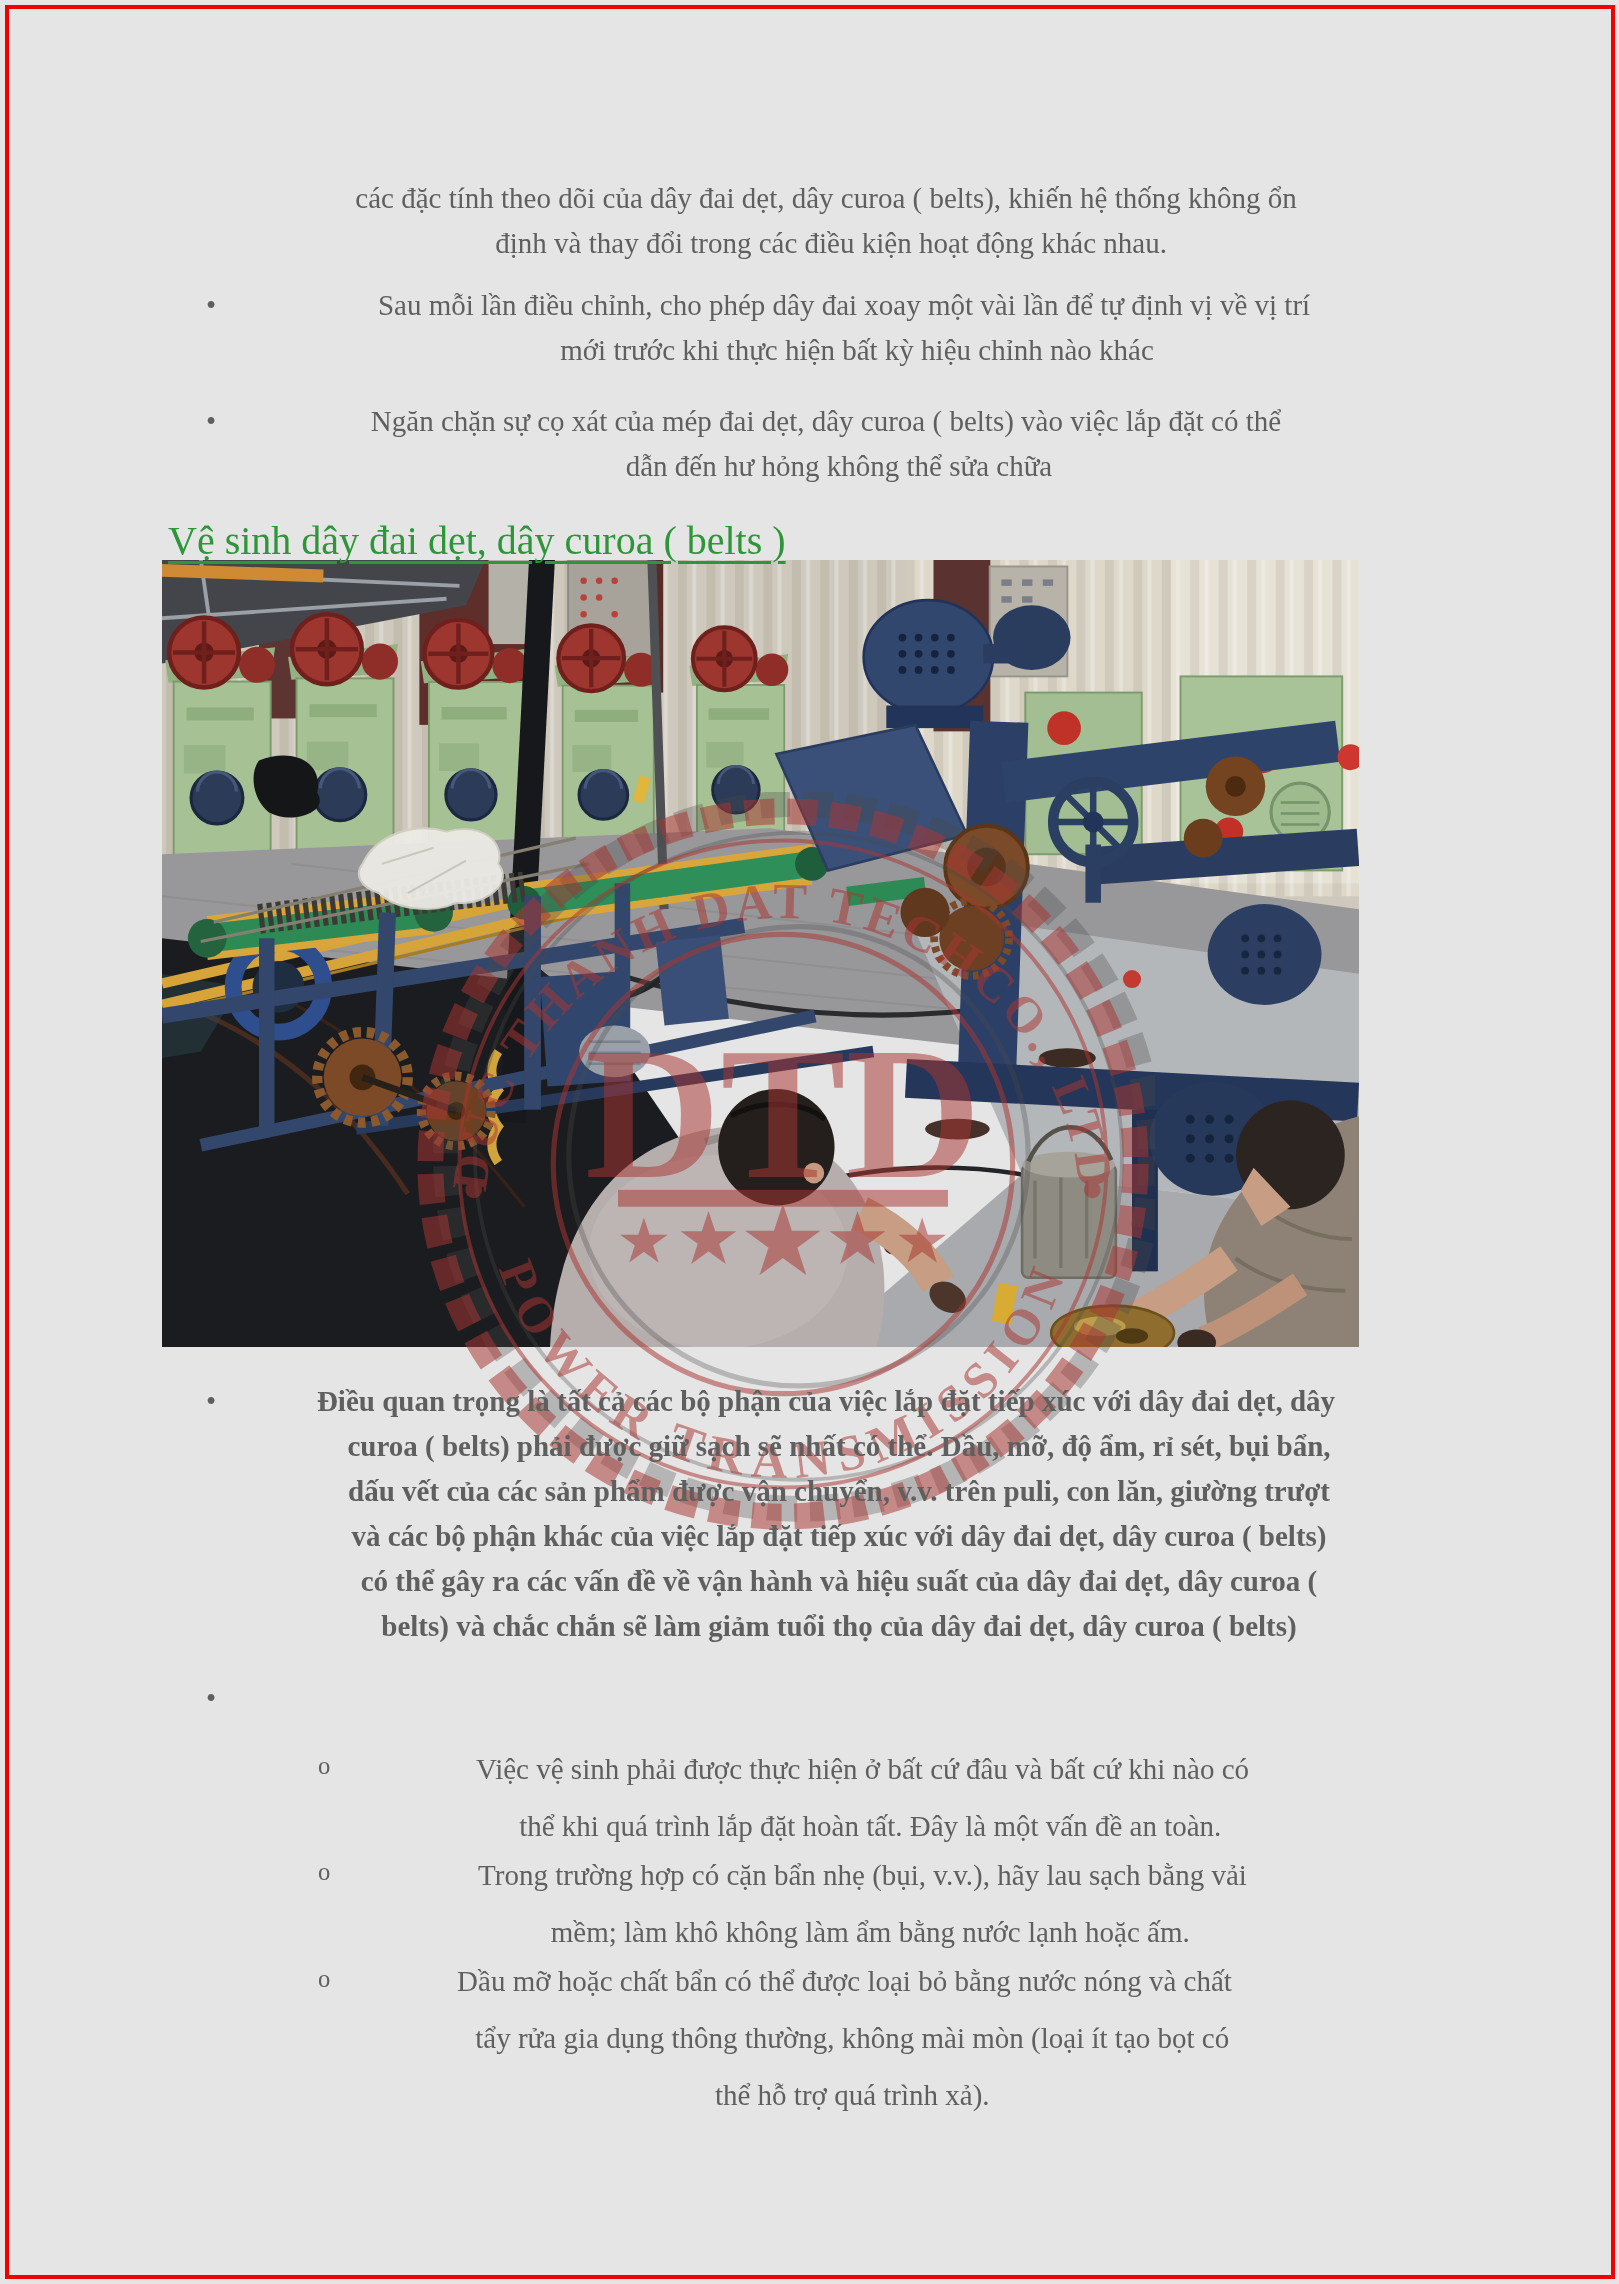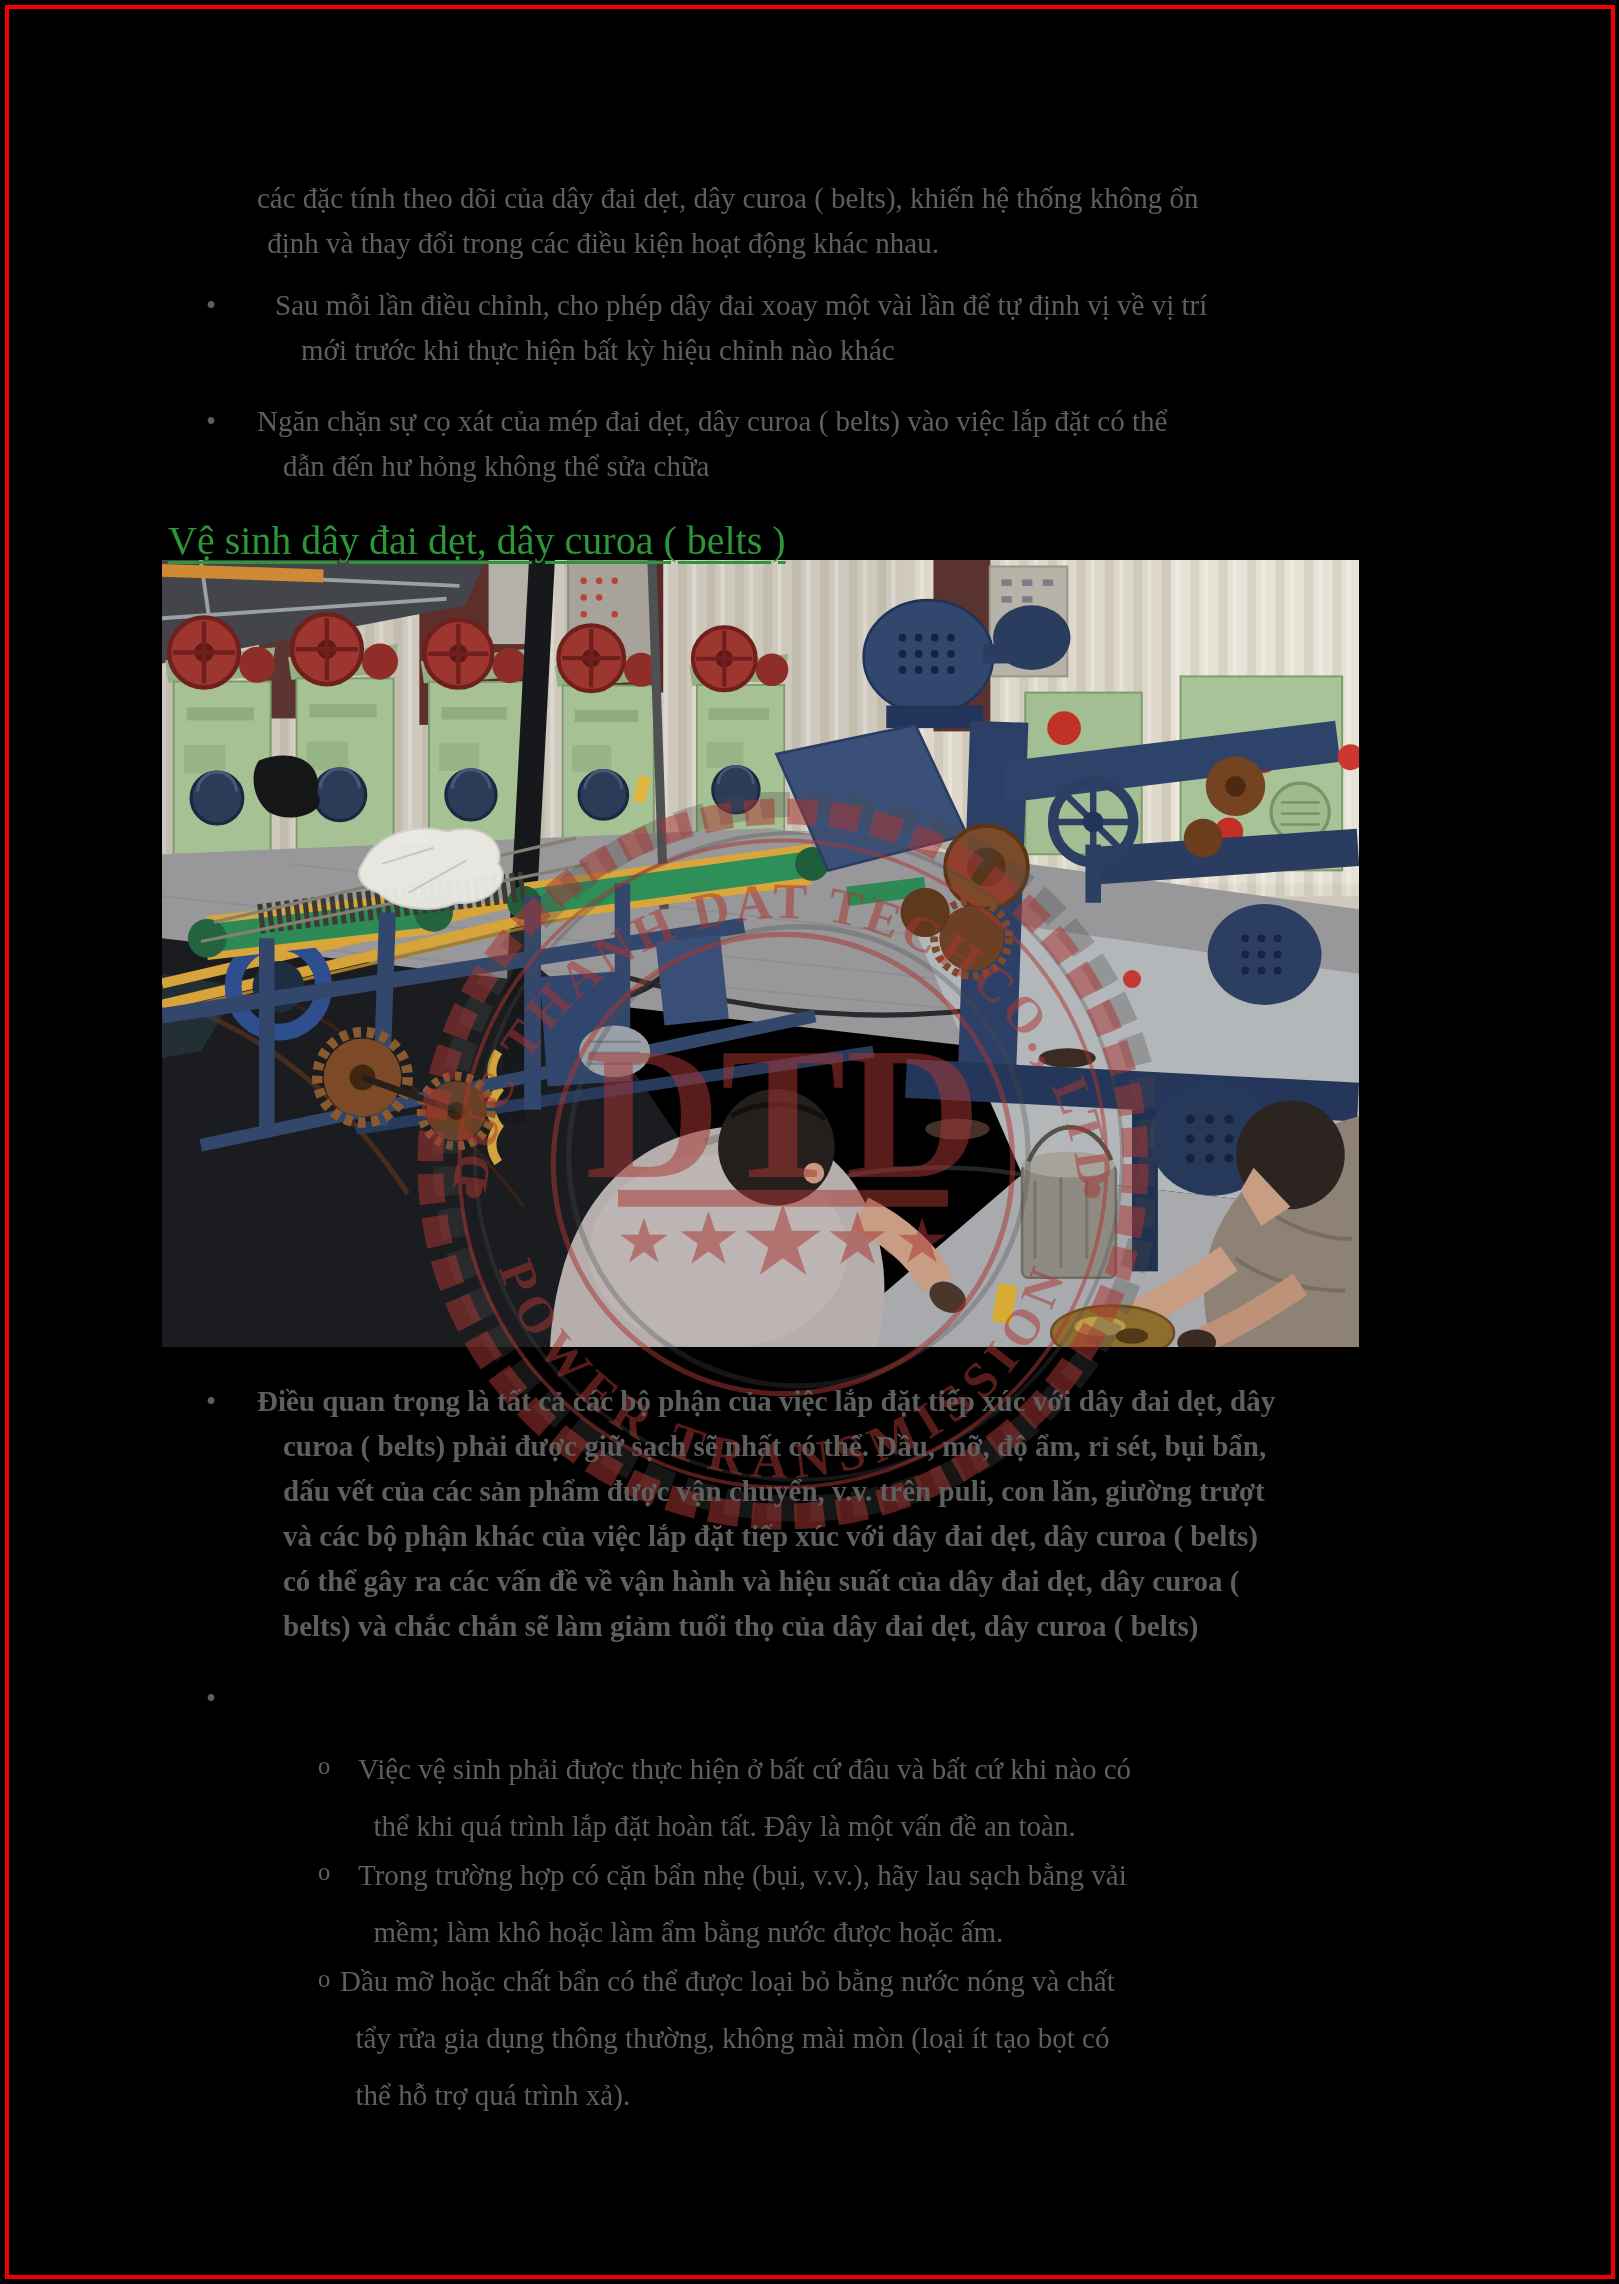--- a/index.html
+++ b/index.html
@@ -1,17 +1,17 @@
 <!DOCTYPE html>
 <html style="font-size:10.3px"><head>
 <meta charset="utf-8">
 <style>
   html,body{margin:0;padding:0;background:#ffffff;}
-  #page{position:relative;width:1620px;height:2284px;background:#000000;overflow:hidden;
-        font-family:"Liberation Serif","DejaVu Serif",serif;color:var(--text,#5f5f5f);}
+  #page{position:relative;width:1620px;height:2284px;background:#e5e5e5;overflow:hidden;
+        font-family:"Liberation Serif","DejaVu Serif",serif;color:var(--text,#5f5f5f);text-align:center;}
   .frame{position:absolute;inset:5.2px;border:4.5px solid var(--red,#f20000);pointer-events:none;z-index:5;}
   .tblock{position:absolute;font-size:29px;line-height:45px;z-index:3;}
   .hang{display:block;white-space:pre-line;padding-left:26px;text-indent:-26px;}
   .hang-sub{display:block;white-space:pre-line;padding-left:15.5px;text-indent:-15.5px;line-height:57px;}
   .marker{position:absolute;font-size:29px;line-height:45px;z-index:3;}
   .marker-sub{font-size:24.6px;}
   #heading{position:absolute;left:168px;top:517px;font-size:40px;font-weight:normal;color:var(--green,#2c9639);
            text-decoration:underline;text-decoration-thickness:2.6px;text-underline-offset:6.5px;z-index:3;}
   #photo{position:absolute;left:162px;top:560px;width:1197px;height:787px;overflow:hidden;z-index:1;}
   #wm{position:absolute;left:411px;top:792px;width:744px;height:744px;z-index:2;pointer-events:none;}
@@ -330,21 +330,21 @@
 
   <span class="marker marker-sub" style="left:318px;top:1743px;">o</span>
   <div class="tblock" style="left:358px;top:1741px;width:1009px;">
     <span class="hang-sub">Việc vệ sinh phải được thực hiện ở bất cứ đâu và bất cứ khi nào có
 thể khi quá trình lắp đặt hoàn tất. Đây là một vấn đề an toàn.</span>
   </div>
 
   <span class="marker marker-sub" style="left:318px;top:1849px;">o</span>
   <div class="tblock" style="left:358px;top:1847px;width:1009px;">
     <span class="hang-sub">Trong trường hợp có cặn bẩn nhẹ (bụi, v.v.), hãy lau sạch bằng vải
-mềm; làm khô hoặc làm ẩm bằng nước được hoặc ấm.</span>
+mềm; làm khô không làm ẩm bằng nước lạnh hoặc ấm.</span>
   </div>
 
   <span class="marker marker-sub" style="left:318px;top:1956px;">o</span>
   <div class="tblock" style="left:340px;top:1953px;width:1009px;">
     <span class="hang-sub">Dầu mỡ hoặc chất bẩn có thể được loại bỏ bằng nước nóng và chất
 tẩy rửa gia dụng thông thường, không mài mòn (loại ít tạo bọt có
 thể hỗ trợ quá trình xả).</span>
   </div>
 </div>
 

